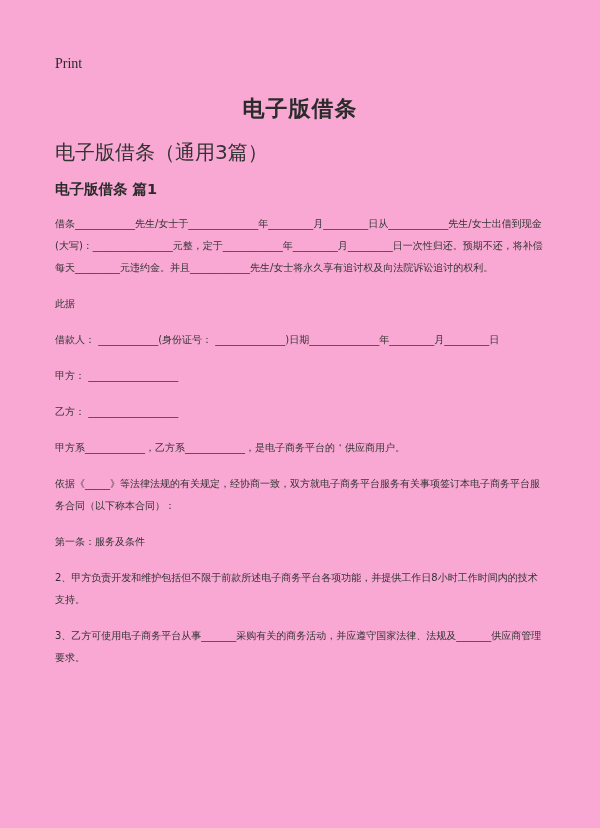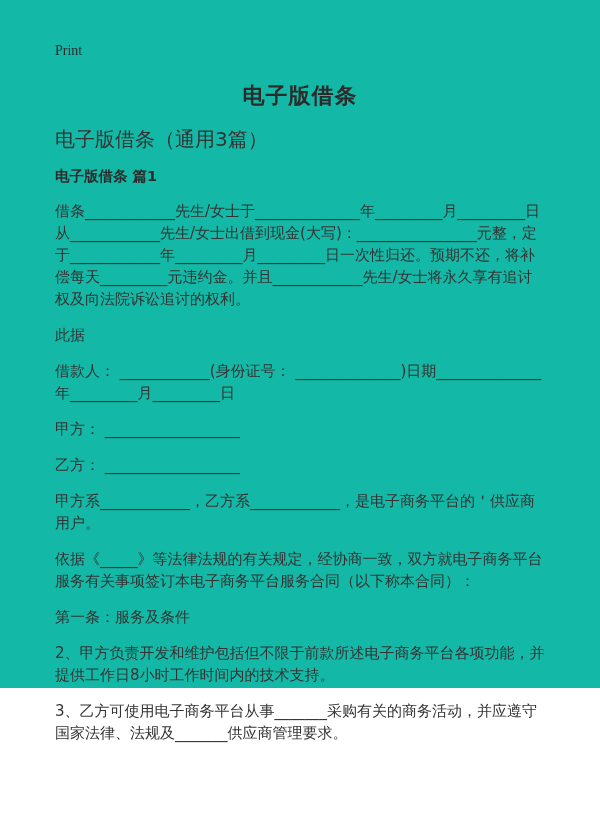--- a/index.html
+++ b/index.html
@@ -10,23 +10,23 @@
   body {
     width: 600px;
     height: 828px;
     overflow: hidden;
     font-family: "DejaVu Sans", sans-serif;
     color: #333333;
   }
   .page {
     box-sizing: border-box;
     width: 600px;
-    height: 688px;
-    padding: 40px 55px 0 55px;
-    background: #14b8a6;
+    height: 828px;
+    padding: 53px 55px 0 55px;
+    background: #f9a8d4;
   }
   .print-link {
     display: inline-block;
     font-family: "Liberation Serif", serif;
     font-size: 14px;
     color: #2b2b2b;
     margin: 0 0 10px 0;
     cursor: pointer;
   }
   .doc-title {
@@ -42,21 +42,21 @@
     line-height: 20px;
     margin: 0 0 18px 0;
   }
   .section-heading {
     font-size: 14.5px;
     font-weight: bold;
     color: #2b2b2b;
     margin: 18px 0 14px 0;
   }
   .body-para {
-    font-size: 15px;
+    font-size: 10px;
     line-height: 22px;
     margin: 14px 0;
     word-break: break-all;
     color: #333333;
   }
 </style>
 </head>
 <body>
 
 <div class="page">

